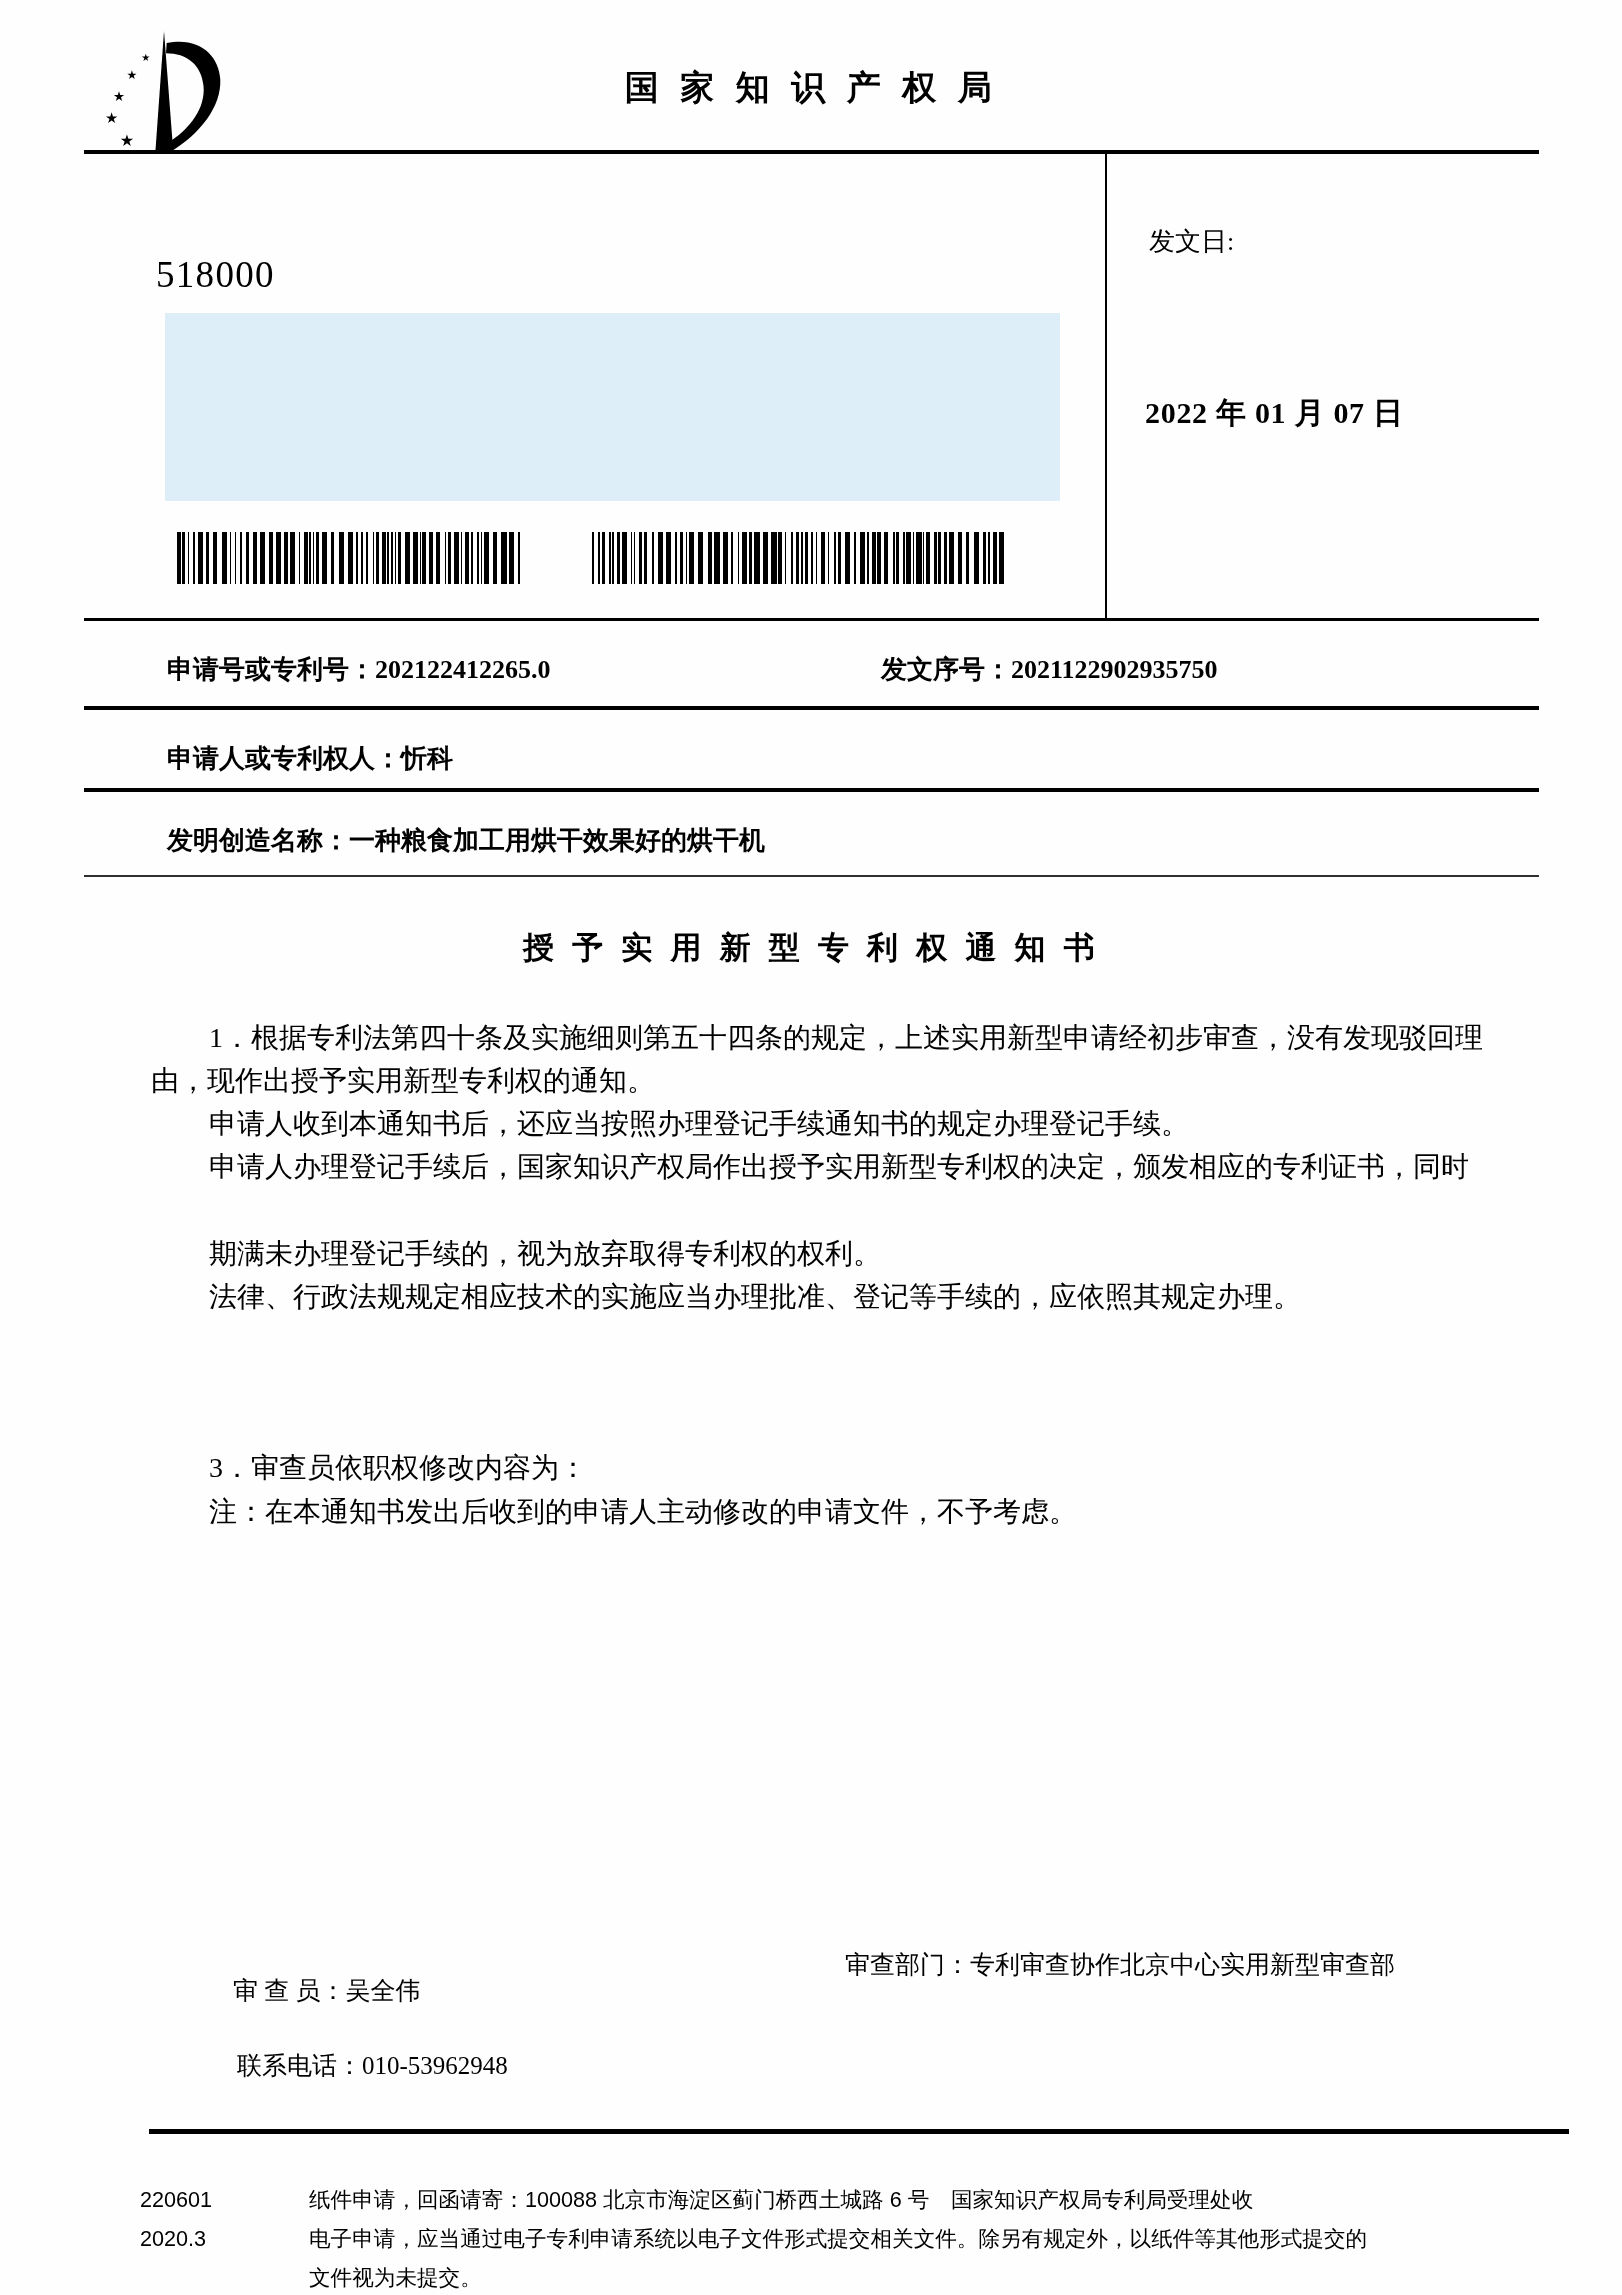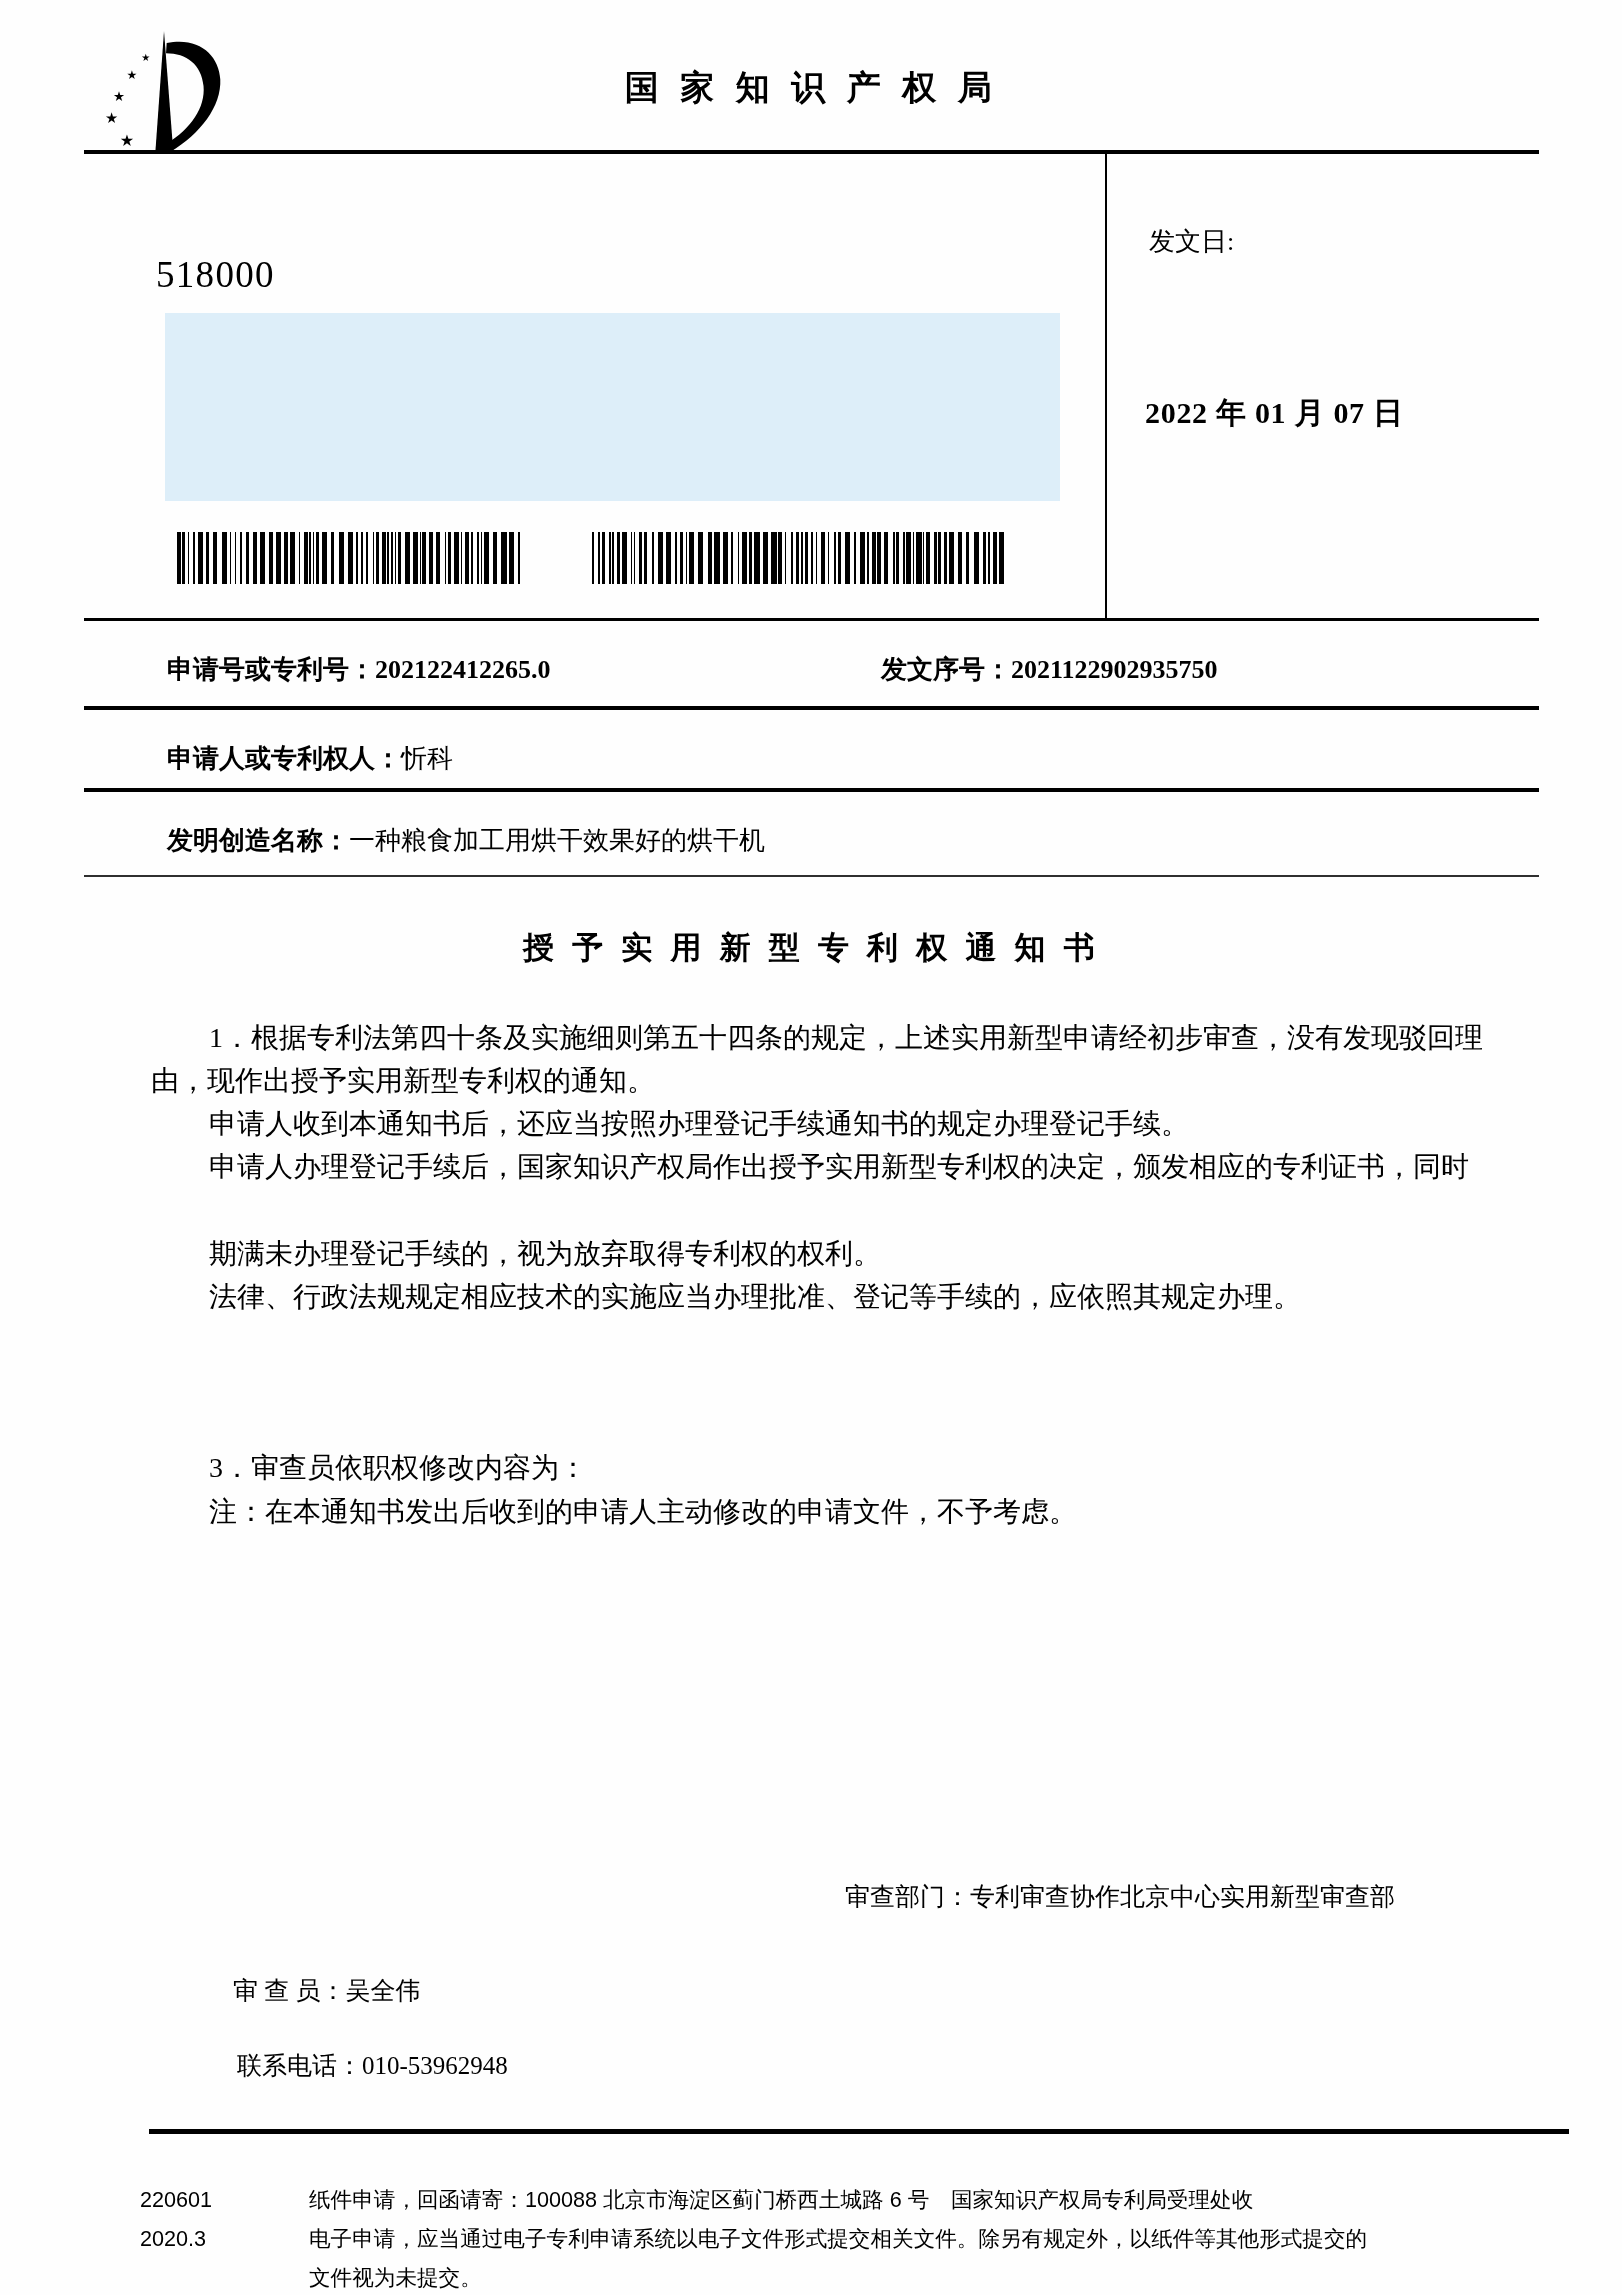--- a/index.html
+++ b/index.html
@@ -35,21 +35,21 @@
   .barcode i{display:inline-block;height:100%;background:#000;}
 
   
   #rule-above-rows{top:618px;left:84px;width:1455px;height:2.6px;background:#000;}
   #rule-below-row1{top:706px;left:84px;width:1455px;height:3.9px;background:#000;}
   #rule-below-row2{top:788px;left:84px;width:1455px;height:3.9px;background:#000;}
   #rule-below-row3{top:875px;left:84px;width:1455px;height:2px;background:#2f2f2f;}
   .fieldrow{font-size:26px;white-space:nowrap;}
   .fieldlabel{font-weight:bold;}
   .val-bold{font-weight:bold;}
-  .val-normal{font-weight:normal;}
+  .val-normal{font-weight:bold;}
   #row-appno{top:652px;left:167px;}
   #row-serial{top:652px;left:881px;}
   #row-applicant{top:741px;left:167px;}
   #row-invention{top:823px;left:167px;}
 
   
   #notice-title{
     top:927px;left:0;width:1623px;text-align:center;
     font-size:31px;font-weight:bold;letter-spacing:5.2px;
   }
@@ -59,21 +59,21 @@
     white-space:nowrap;
   }
   .indent{padding-left:58px;}
   #bl0{top:1021px;} #bl1{top:1064px;} #bl2{top:1107px;} #bl3{top:1150px;}
   #bl4{top:1194px;} #bl5{top:1237px;} #bl6{top:1280px;}
   #bl7{top:1366px;} #bl8{top:1451px;} #bl9{top:1495px;}
 
   
   .signoff{font-size:25px;white-space:nowrap;}
   #examiner-line-left{top:1974px;left:233px;}
-  #examiner-line-right{top:1880px;left:845px;text-align:right;}
+  #examiner-line-right{top:1948px;left:845px;text-align:right;}
   #phone-line{top:2049px;left:237px;}
 
   
   #footer-rule{top:2129px;left:149px;width:1420px;height:4.6px;background:#000;}
   .footer-text{
     font-family:"Liberation Sans","DejaVu Sans",sans-serif;
     font-size:21.6px;line-height:39px;white-space:nowrap;margin-top:32px;
   }
   #footer-codes{top:2148px;left:140px;}
   #footer-lines{top:2148px;left:309px;}

